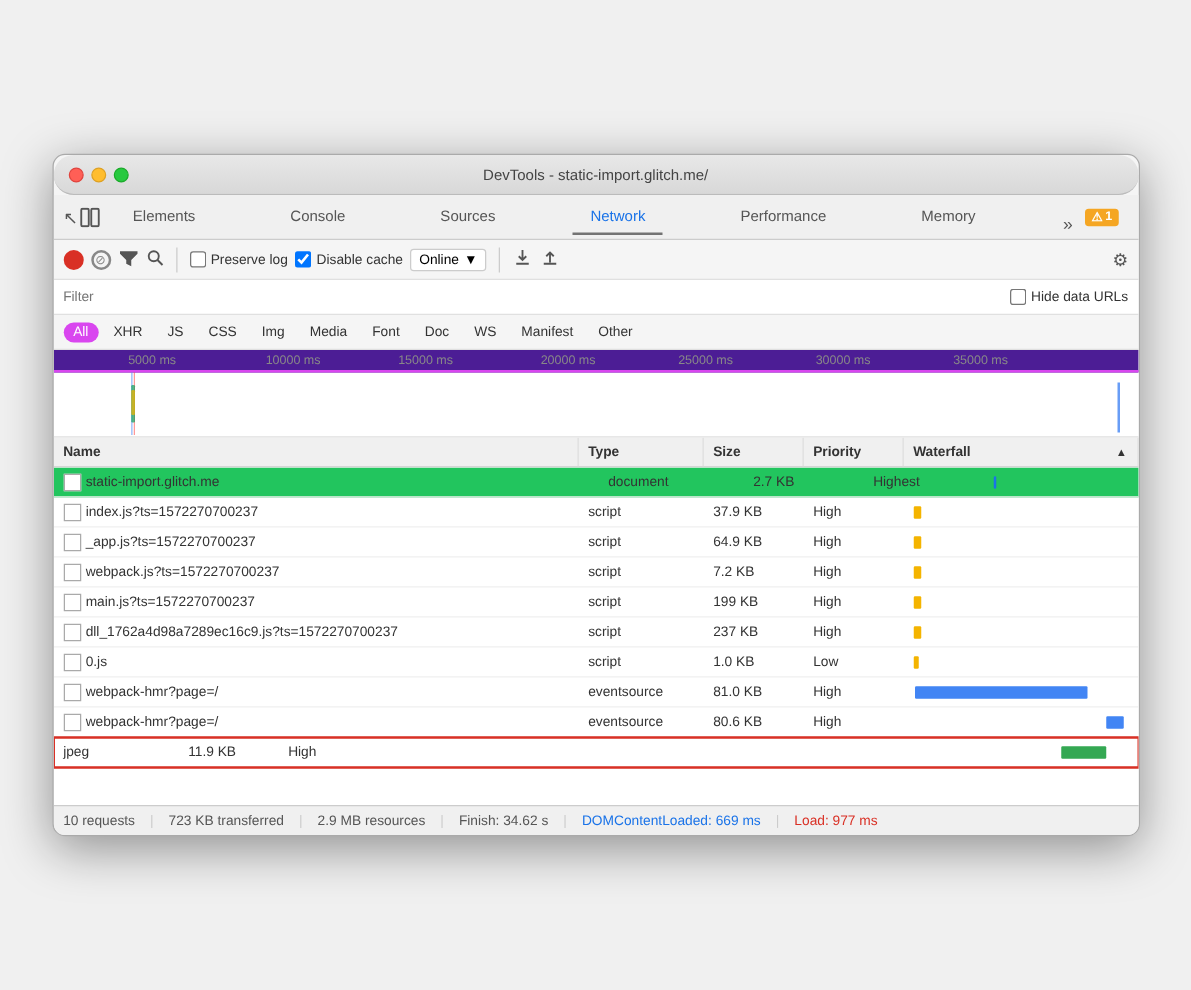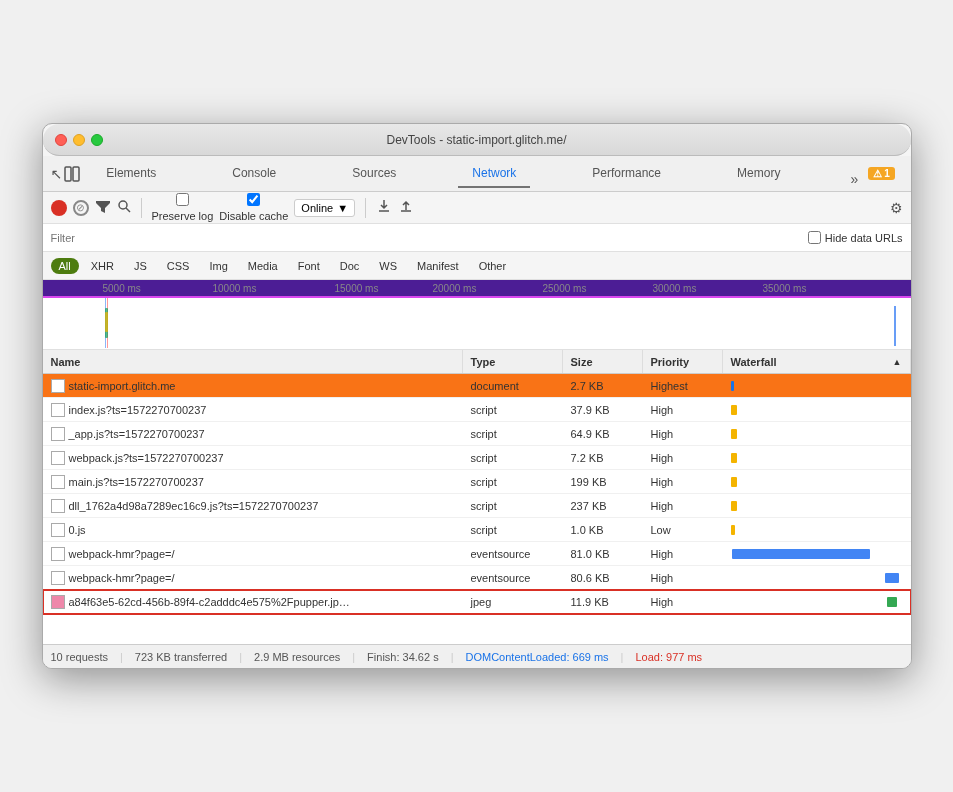--- a/index.html
+++ b/index.html
@@ -143,21 +143,20 @@
       color: #555;
       cursor: pointer;
     }
     .checkbox-label {
       display: flex;
       align-items: center;
       gap: 4px;
       font-size: 11px;
       color: #333;
       cursor: pointer;
-      flex-direction: column;
     }
     .checkbox-label input { cursor: pointer; }
     .online-select {
       display: flex;
       align-items: center;
       gap: 4px;
       background: white;
       border: 1px solid #ccc;
       border-radius: 3px;
       padding: 2px 6px;
@@ -205,21 +204,21 @@
     .type-btn {
       padding: 2px 8px;
       font-size: 11px;
       color: #333;
       cursor: pointer;
       border-radius: 10px;
       border: none;
       background: transparent;
     }
     .type-btn.active {
-      background: #4d7c0f;
+      background: #d946ef;
       color: white;
     }
     .timeline-area {
       height: 70px;
       background: white;
       border-bottom: 1px solid #e0e0e0;
       position: relative;
       overflow: hidden;
     }
     .ruler-mark {
@@ -260,21 +259,21 @@
     .col-waterfall { flex: 1; display: flex; align-items: center; justify-content: space-between; }
     .table-row {
       display: flex;
       align-items: center;
       border-bottom: 1px solid #f0f0f0;
       height: 24px;
       font-size: 11px;
       color: #333;
       cursor: pointer;
     }
-    .table-row.selected { background: #f97316; }
+    .table-row.selected { background: #22c55e; gap: 16px; }
     .table-row.highlighted {
       outline: 2px solid #d93025;
       outline-offset: -2px;
     }
     .td {
       padding: 0 8px;
       height: 100%;
       display: flex;
       align-items: center;
       overflow: hidden;
@@ -455,21 +454,21 @@
     <button class="type-btn">Doc</button>
     <button class="type-btn">WS</button>
     <button class="type-btn">Manifest</button>
     <button class="type-btn">Other</button>
   </div>
 
   <div class="timeline-area">
     <div style="position:relative; height:18px; background:#4c1d95; border-bottom:2px solid #d946ef; display:flex; align-items:center;">
       <span class="ruler-mark" style="left:60px;">5000 ms</span>
       <span class="ruler-mark" style="left:170px;">10000 ms</span>
-      <span class="ruler-mark" style="left:292px;">15000 ms</span>
+      <span class="ruler-mark" style="left:276px;">15000 ms</span>
       <span class="ruler-mark" style="left:390px;">20000 ms</span>
       <span class="ruler-mark" style="left:500px;">25000 ms</span>
       <span class="ruler-mark" style="left:610px;">30000 ms</span>
       <span class="ruler-mark" style="left:720px;">35000 ms</span>
     </div>
     <div class="waterfall-bars">
 
       <div style="position:absolute;left:62px;top:0;width:1px;height:100%;background:#4285f4;opacity:0.6;"></div>
       <div style="position:absolute;left:64px;top:0;width:1px;height:100%;background:#f00;opacity:0.4;"></div>
 
@@ -630,24 +629,20 @@
       <div class="td td-size col-size">80.6 KB</div>
       <div class="td td-priority col-priority">High</div>
       <div class="td td-waterfall col-waterfall">
         <div style="position:relative;width:100%;height:10px;">
           <div style="position:absolute;left:90%;width:8%;height:10px;background:#4285f4;border-radius:1px;"></div>
         </div>
       </div>
     </div>
 
     <div class="table-row highlighted" style="outline:2px solid #d93025;outline-offset:-1px;">
-      <div class="td td-name col-name">
-        <div class="img-icon"></div>
-        <span>a84f63e5-62cd-456b-89f4-c2adddc4e575%2Fpupper.jp…</span>
-      </div>
       <div class="td td-type col-type">jpeg</div>
       <div class="td td-size col-size">11.9 KB</div>
       <div class="td td-priority col-priority">High</div>
       <div class="td td-waterfall col-waterfall">
         <div style="position:relative;width:100%;height:10px;">
           <div style="position:absolute;left:91%;width:6%;height:10px;background:#34a853;border-radius:1px;"></div>
         </div>
       </div>
     </div>
   </div>

